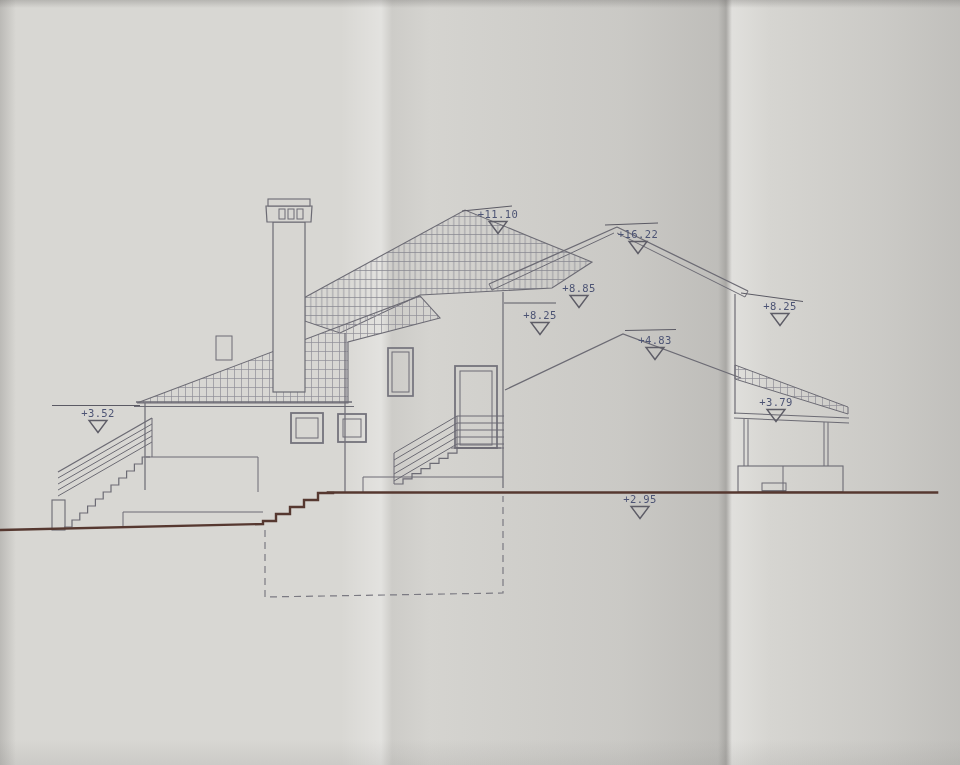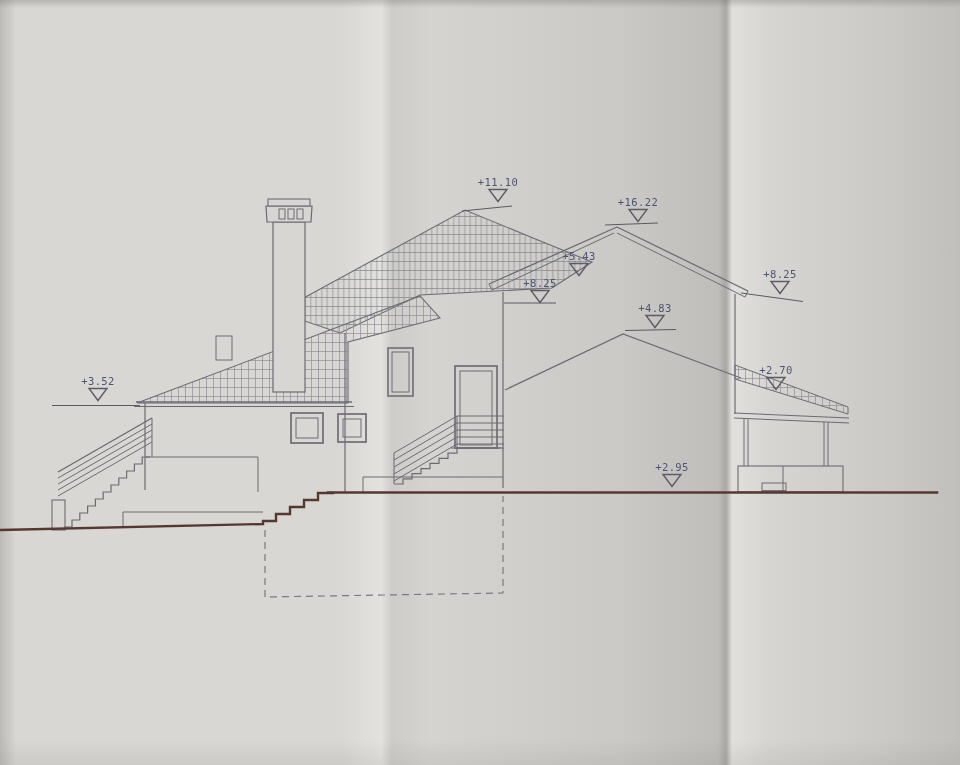--- a/index.html
+++ b/index.html
@@ -18,21 +18,21 @@
         rgba(110,108,106,0.13) 620px,
         rgba(110,108,106,0.24) 718px,
         rgba(92,90,88,0.38) 726px,
         rgba(255,255,255,0.22) 732px,
         rgba(110,108,106,0.02) 770px,
         rgba(110,108,106,0.12) 880px,
         rgba(110,108,106,0.22) 960px),
       #d8d7d3;
   }
   svg.drawing{position:absolute;left:0;top:0;}
-  .marker{position:absolute;width:56px;display:flex;flex-direction:column;align-items:center;pointer-events:none;}
+  .marker{position:absolute;width:56px;display:flex;flex-direction:column;align-items:center;pointer-events:none;margin-top:32px;}
   .mlabel{font:10.5px/12px "DejaVu Sans Mono","DejaVu Sans",monospace;color:#4d5474;letter-spacing:0.4px;white-space:nowrap;}
   .tri{display:block;margin-top:0px;}
   .tri polygon{fill:none;stroke:#5d5c66;stroke-width:1.4;}
 </style>
 </head>
 <body>
 
 <div class="paper">
 
   <svg class="drawing" width="960" height="765" viewBox="0 0 960 765">
@@ -159,21 +159,21 @@
         <polygon points="2,1.5 20,1.5 11,13.5"></polygon>
       </svg>
   </div>
   <div class="marker" style="left:610px;top:196px">
     <span class="mlabel">+16.22</span>
     <svg class="tri" width="22" height="15" viewBox="0 0 22 15">
         <polygon points="2,1.5 20,1.5 11,13.5"></polygon>
       </svg>
   </div>
   <div class="marker" style="left:551px;top:250px">
-    <span class="mlabel">+5.43</span>
+    <span class="mlabel">+8.85</span>
     <svg class="tri" width="22" height="15" viewBox="0 0 22 15">
         <polygon points="2,1.5 20,1.5 11,13.5"></polygon>
       </svg>
   </div>
   <div class="marker" style="left:512px;top:277px">
     <span class="mlabel">+8.25</span>
     <svg class="tri" width="22" height="15" viewBox="0 0 22 15">
         <polygon points="2,1.5 20,1.5 11,13.5"></polygon>
       </svg>
   </div>
@@ -183,31 +183,31 @@
         <polygon points="2,1.5 20,1.5 11,13.5"></polygon>
       </svg>
   </div>
   <div class="marker" style="left:752px;top:268px">
     <span class="mlabel">+8.25</span>
     <svg class="tri" width="22" height="15" viewBox="0 0 22 15">
         <polygon points="2,1.5 20,1.5 11,13.5"></polygon>
       </svg>
   </div>
   <div class="marker" style="left:748px;top:364px">
-    <span class="mlabel">+2.70</span>
+    <span class="mlabel">+3.79</span>
     <svg class="tri" width="22" height="15" viewBox="0 0 22 15">
         <polygon points="2,1.5 20,1.5 11,13.5"></polygon>
       </svg>
   </div>
   <div class="marker" style="left:70px;top:375px">
     <span class="mlabel">+3.52</span>
     <svg class="tri" width="22" height="15" viewBox="0 0 22 15">
         <polygon points="2,1.5 20,1.5 11,13.5"></polygon>
       </svg>
   </div>
-  <div class="marker" style="left:644px;top:461px">
+  <div class="marker" style="left:612px;top:461px">
     <span class="mlabel">+2.95</span>
     <svg class="tri" width="22" height="15" viewBox="0 0 22 15">
         <polygon points="2,1.5 20,1.5 11,13.5"></polygon>
       </svg>
   </div>
 
 </div>
 
 </body></html>

